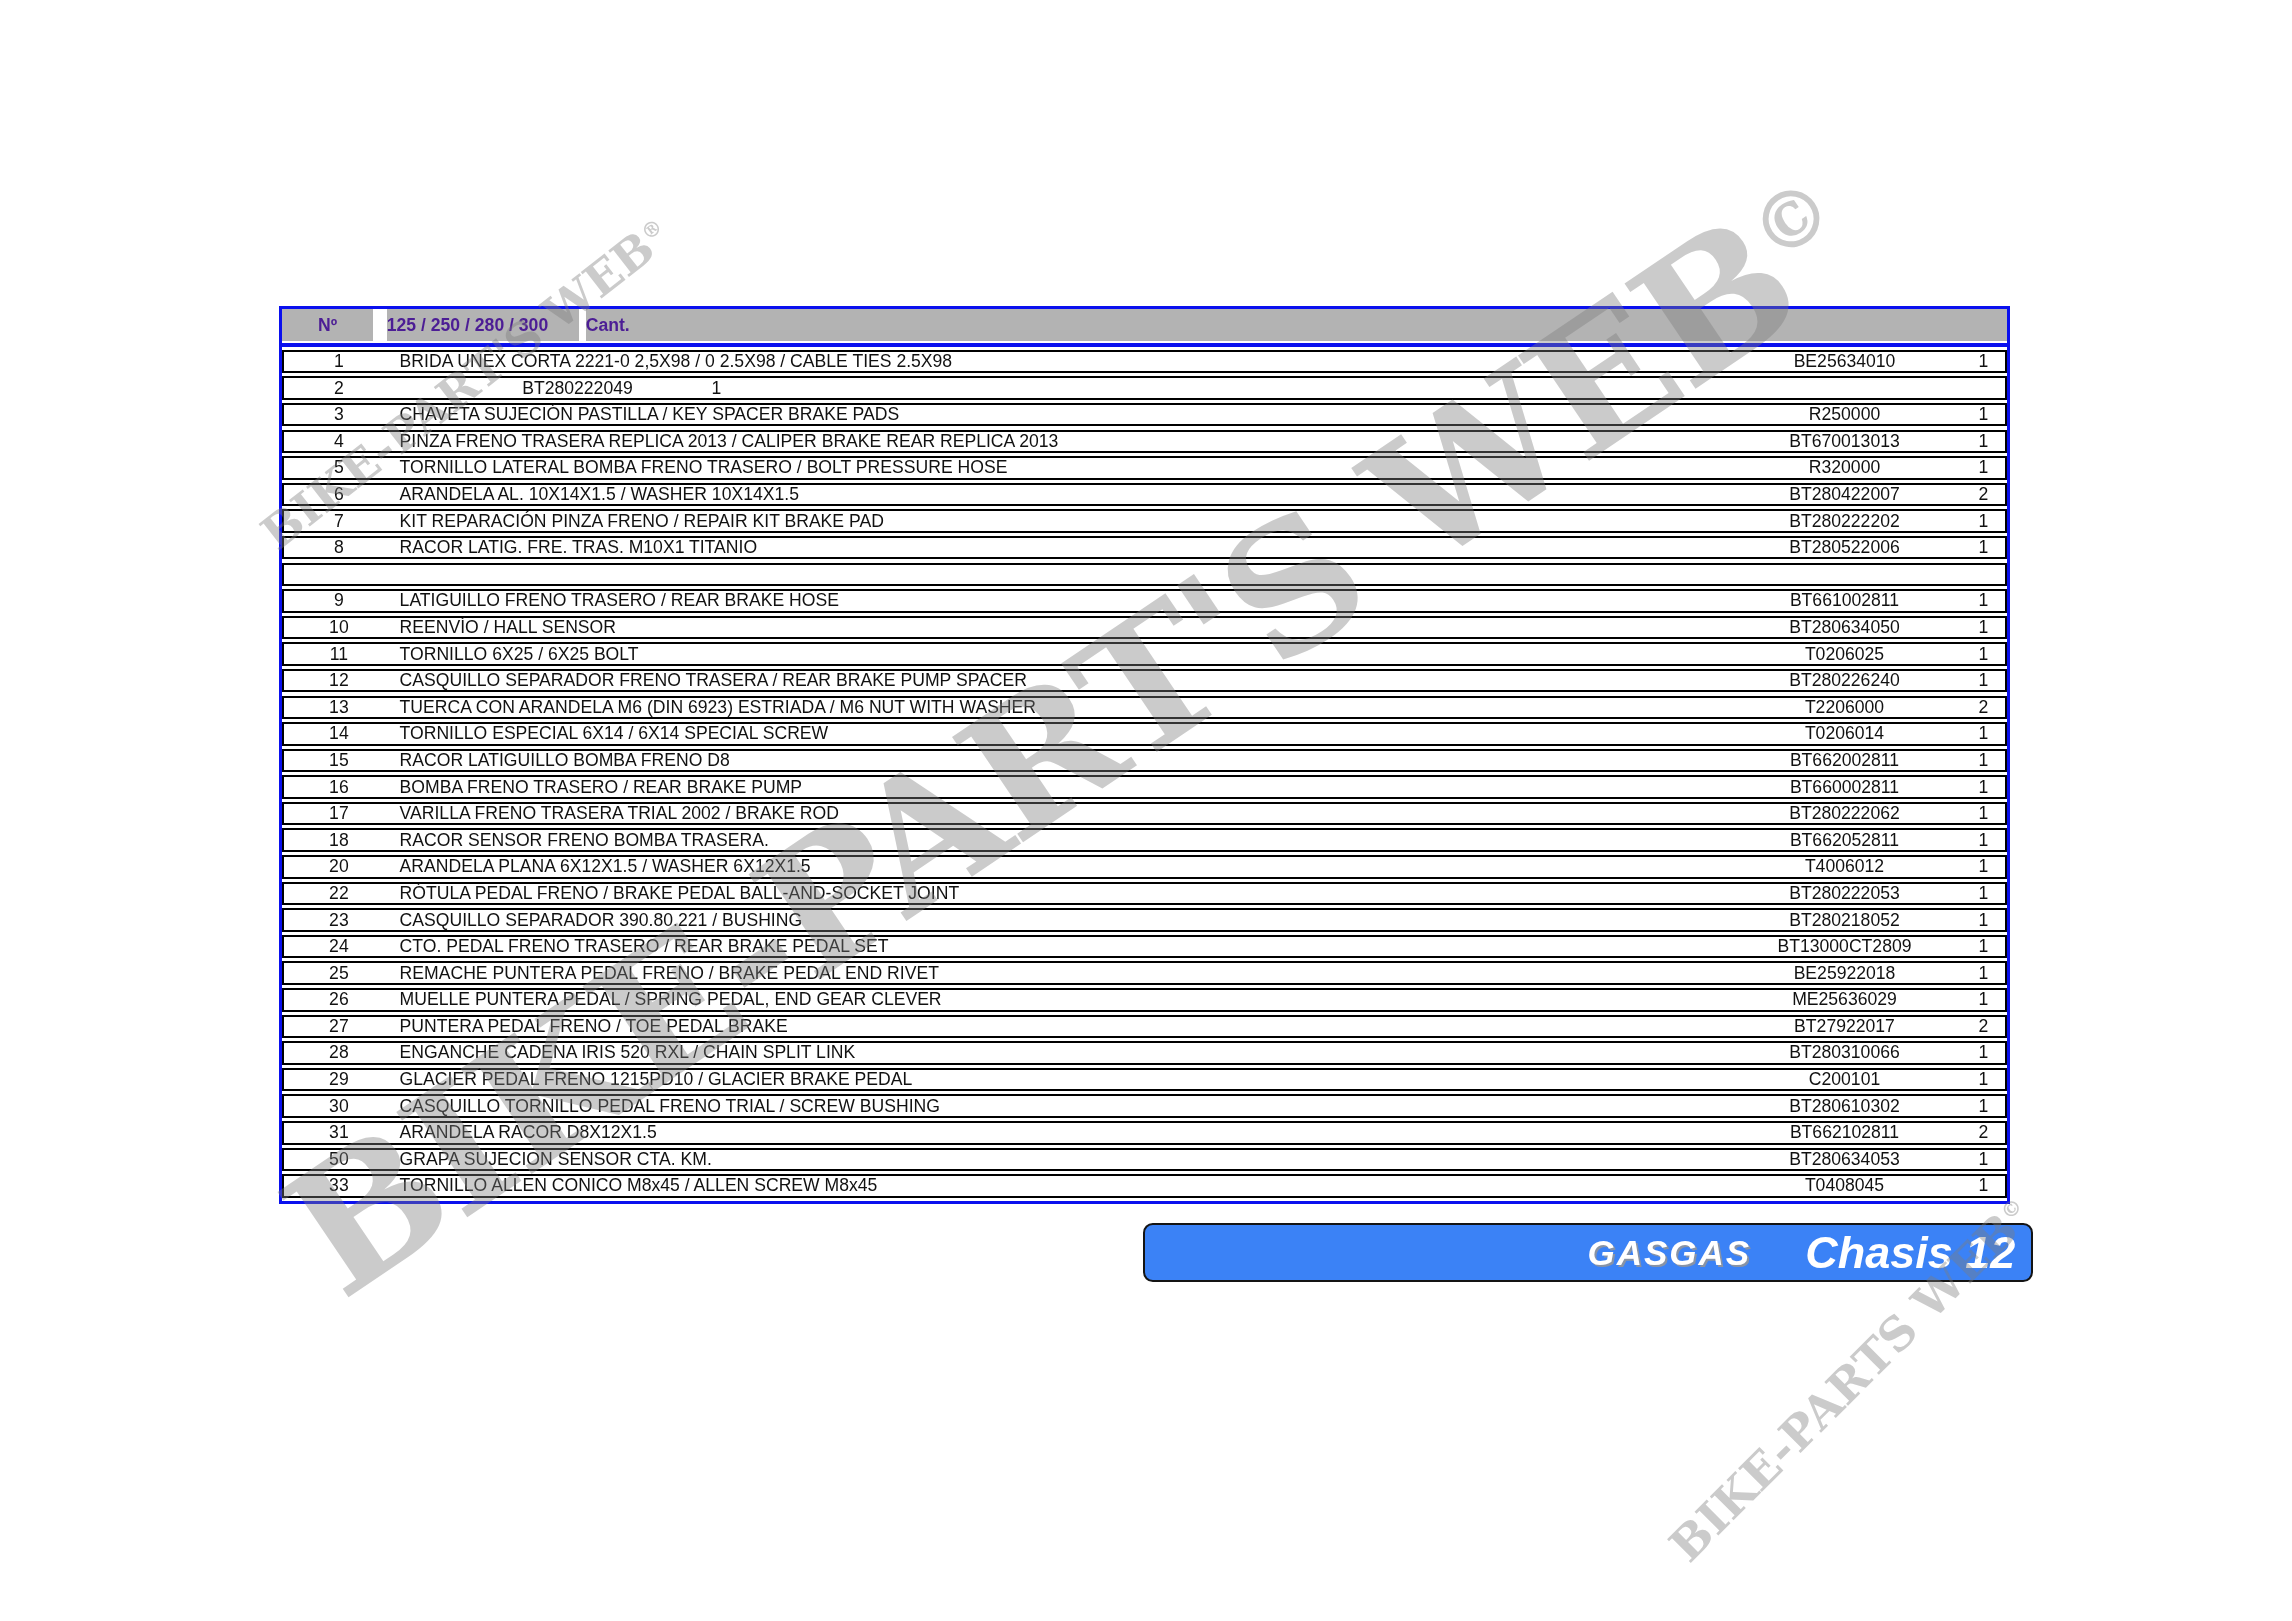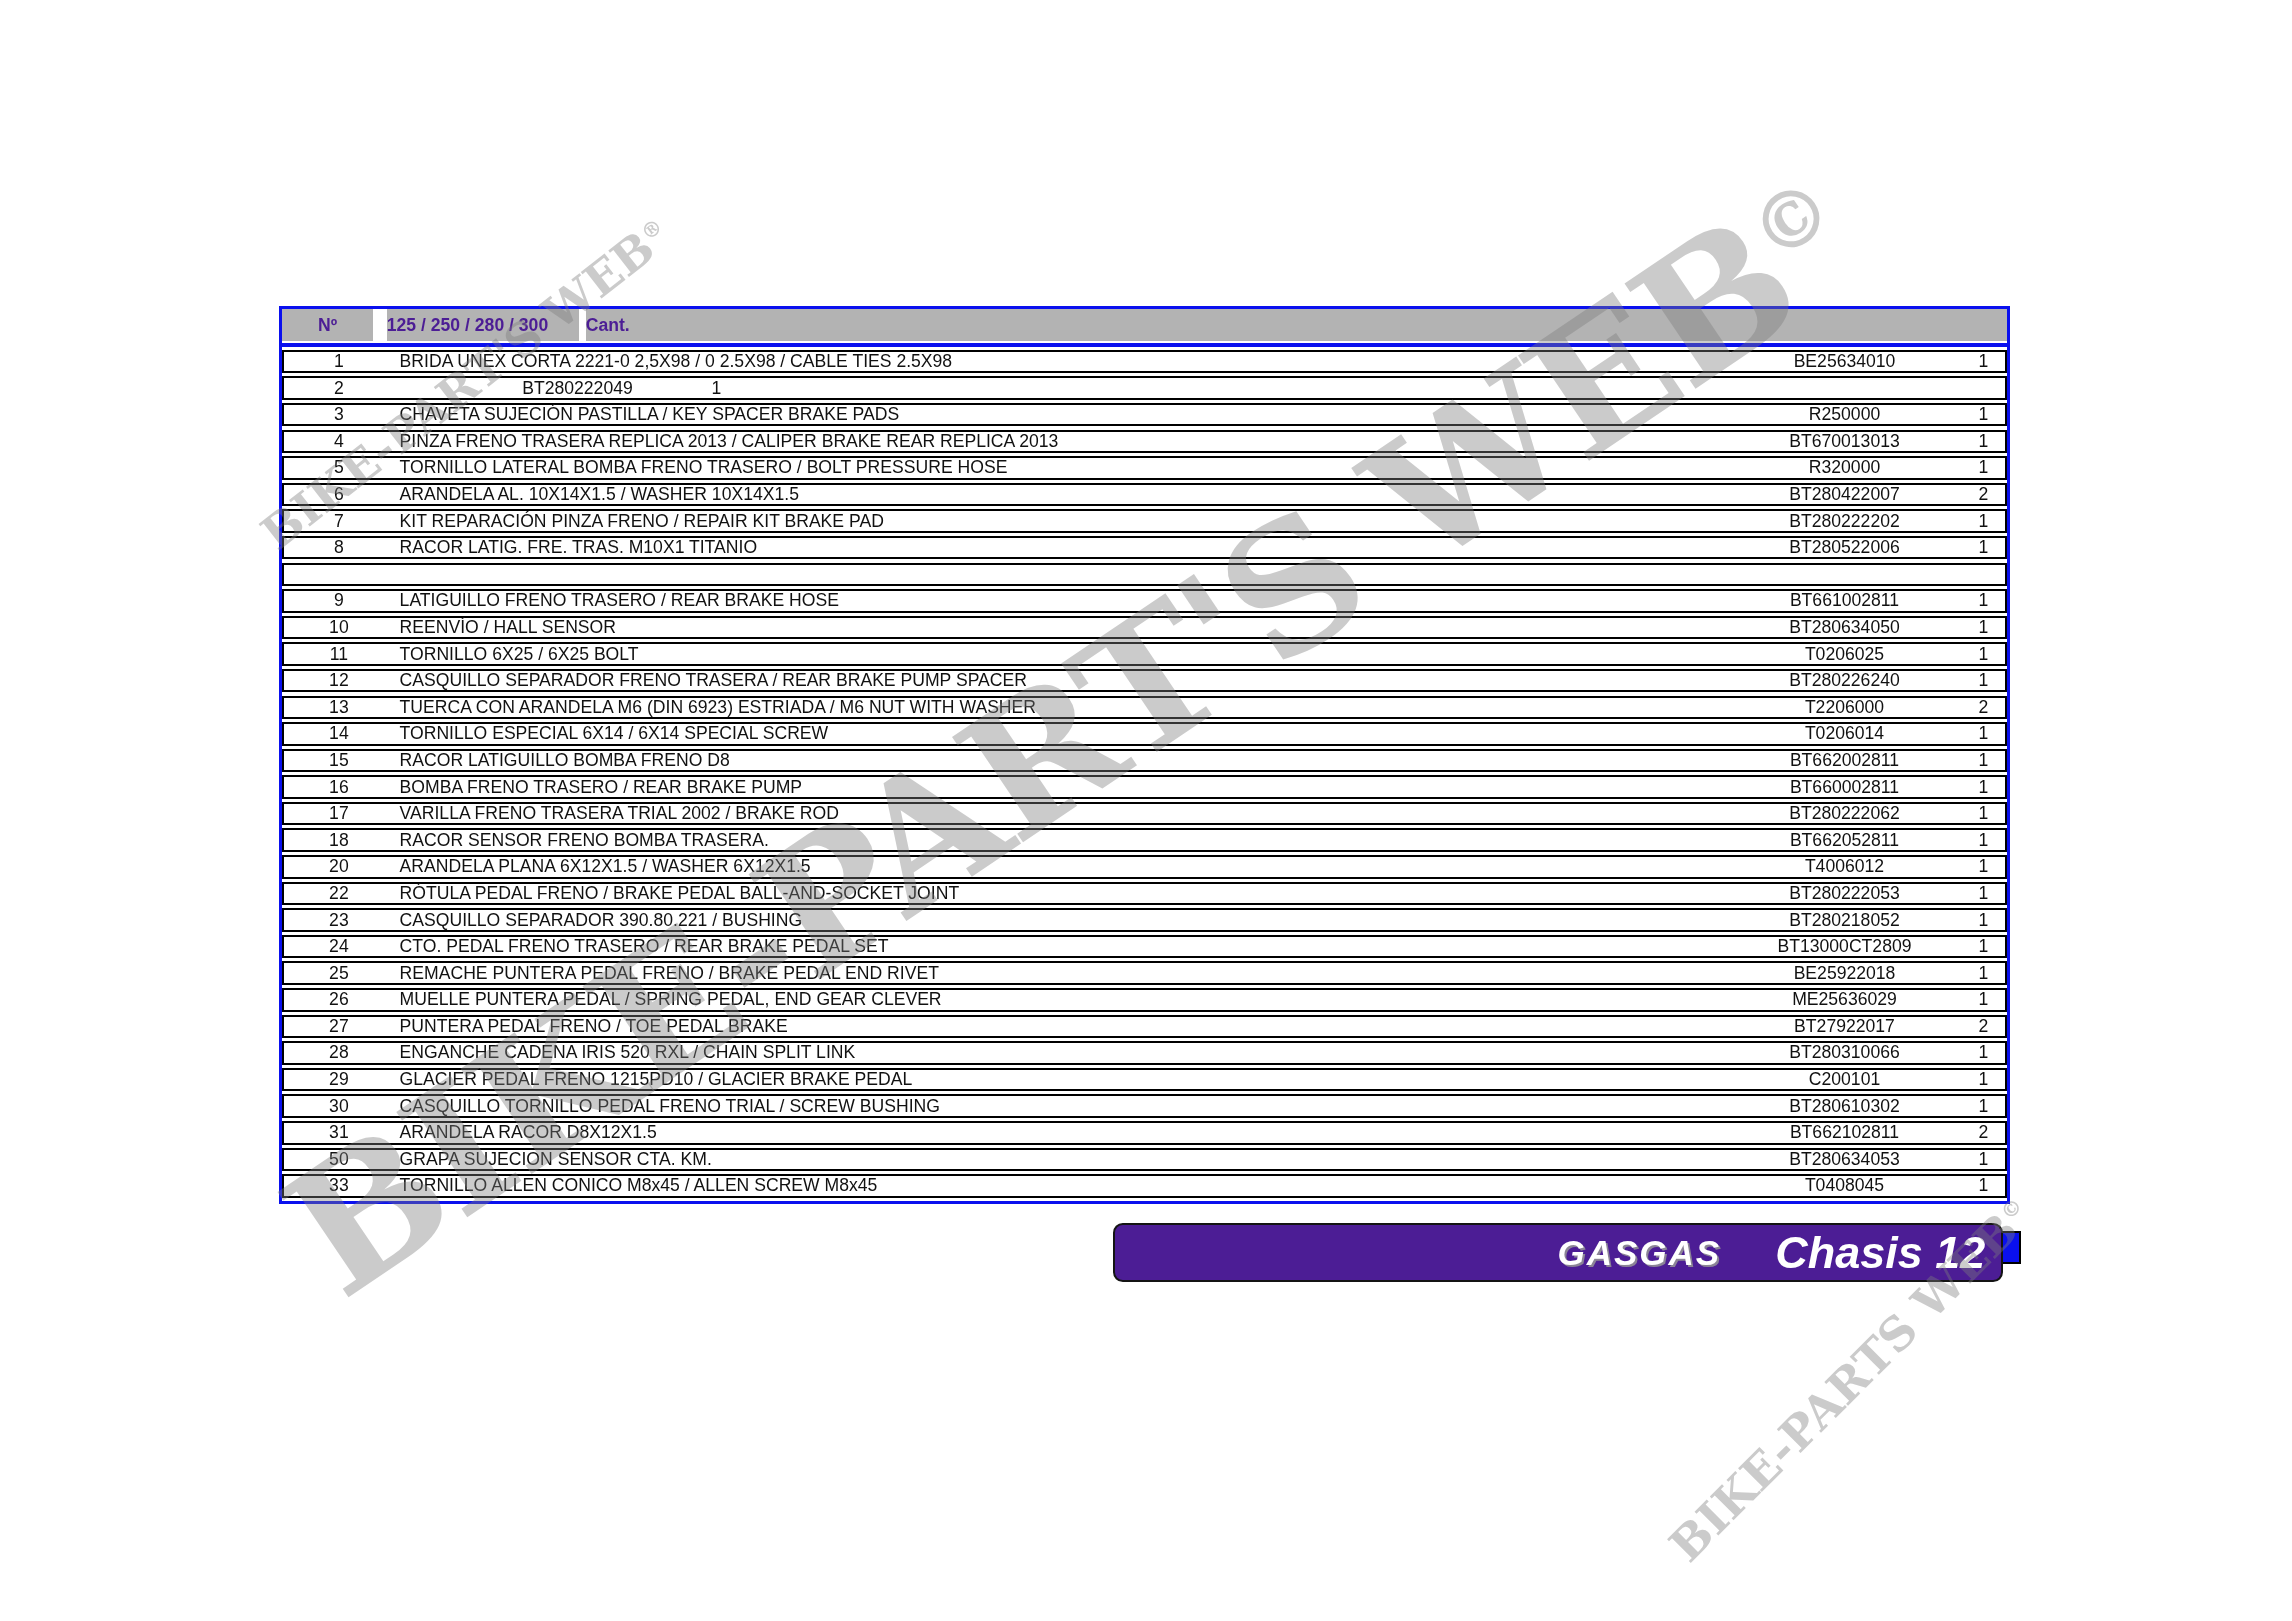--- a/index.html
+++ b/index.html
@@ -22,22 +22,22 @@
        background:#fff;display:flex;align-items:center;font-size:17.6px;color:#111;}
   .c-num{width:98px;text-align:center;padding-left:11.8px;box-sizing:border-box;}
   .c-desc{flex:1;padding-left:17.6px;white-space:nowrap;overflow:hidden;}
   .c-part{width:235px;display:flex;justify-content:center;padding-left:78px;
           box-sizing:content-box;white-space:nowrap;}
   .c-qty{width:43px;text-align:center;}
 
   
   .banner-tab{position:absolute;left:2001px;top:1231px;width:17.6px;height:29px;
               background:#0a10ee;border:2px solid #000;border-left:none;z-index:2;}
-  .banner{position:absolute;left:1113px;top:1223px;width:890px;height:59px;
-          box-sizing:border-box;background:#4c1d95;border:2.9px solid #141414;border-radius:9.8px;
+  .banner{position:absolute;left:1143px;top:1223px;width:890px;height:59px;
+          box-sizing:border-box;background:#3b82f6;border:2.9px solid #141414;border-radius:9.8px;
           display:flex;align-items:center;justify-content:flex-end;
           gap:54px;padding-right:15.7px;z-index:3;}
   .brand{font-size:35px;font-weight:bold;font-style:italic;color:#ffffff;
          letter-spacing:2px;text-shadow:2px 2px 0 rgba(150,150,150,0.85);}
   .chassis{font-size:45px;font-weight:bold;font-style:italic;color:#ffffff;}
 
   
   .wm{position:absolute;color:rgba(125,125,125,0.40);font-family:"DejaVu Serif",serif;
       font-weight:bold;white-space:nowrap;z-index:5;pointer-events:none;}
   .wm-top{left:466px;top:384px;font-size:46px;

